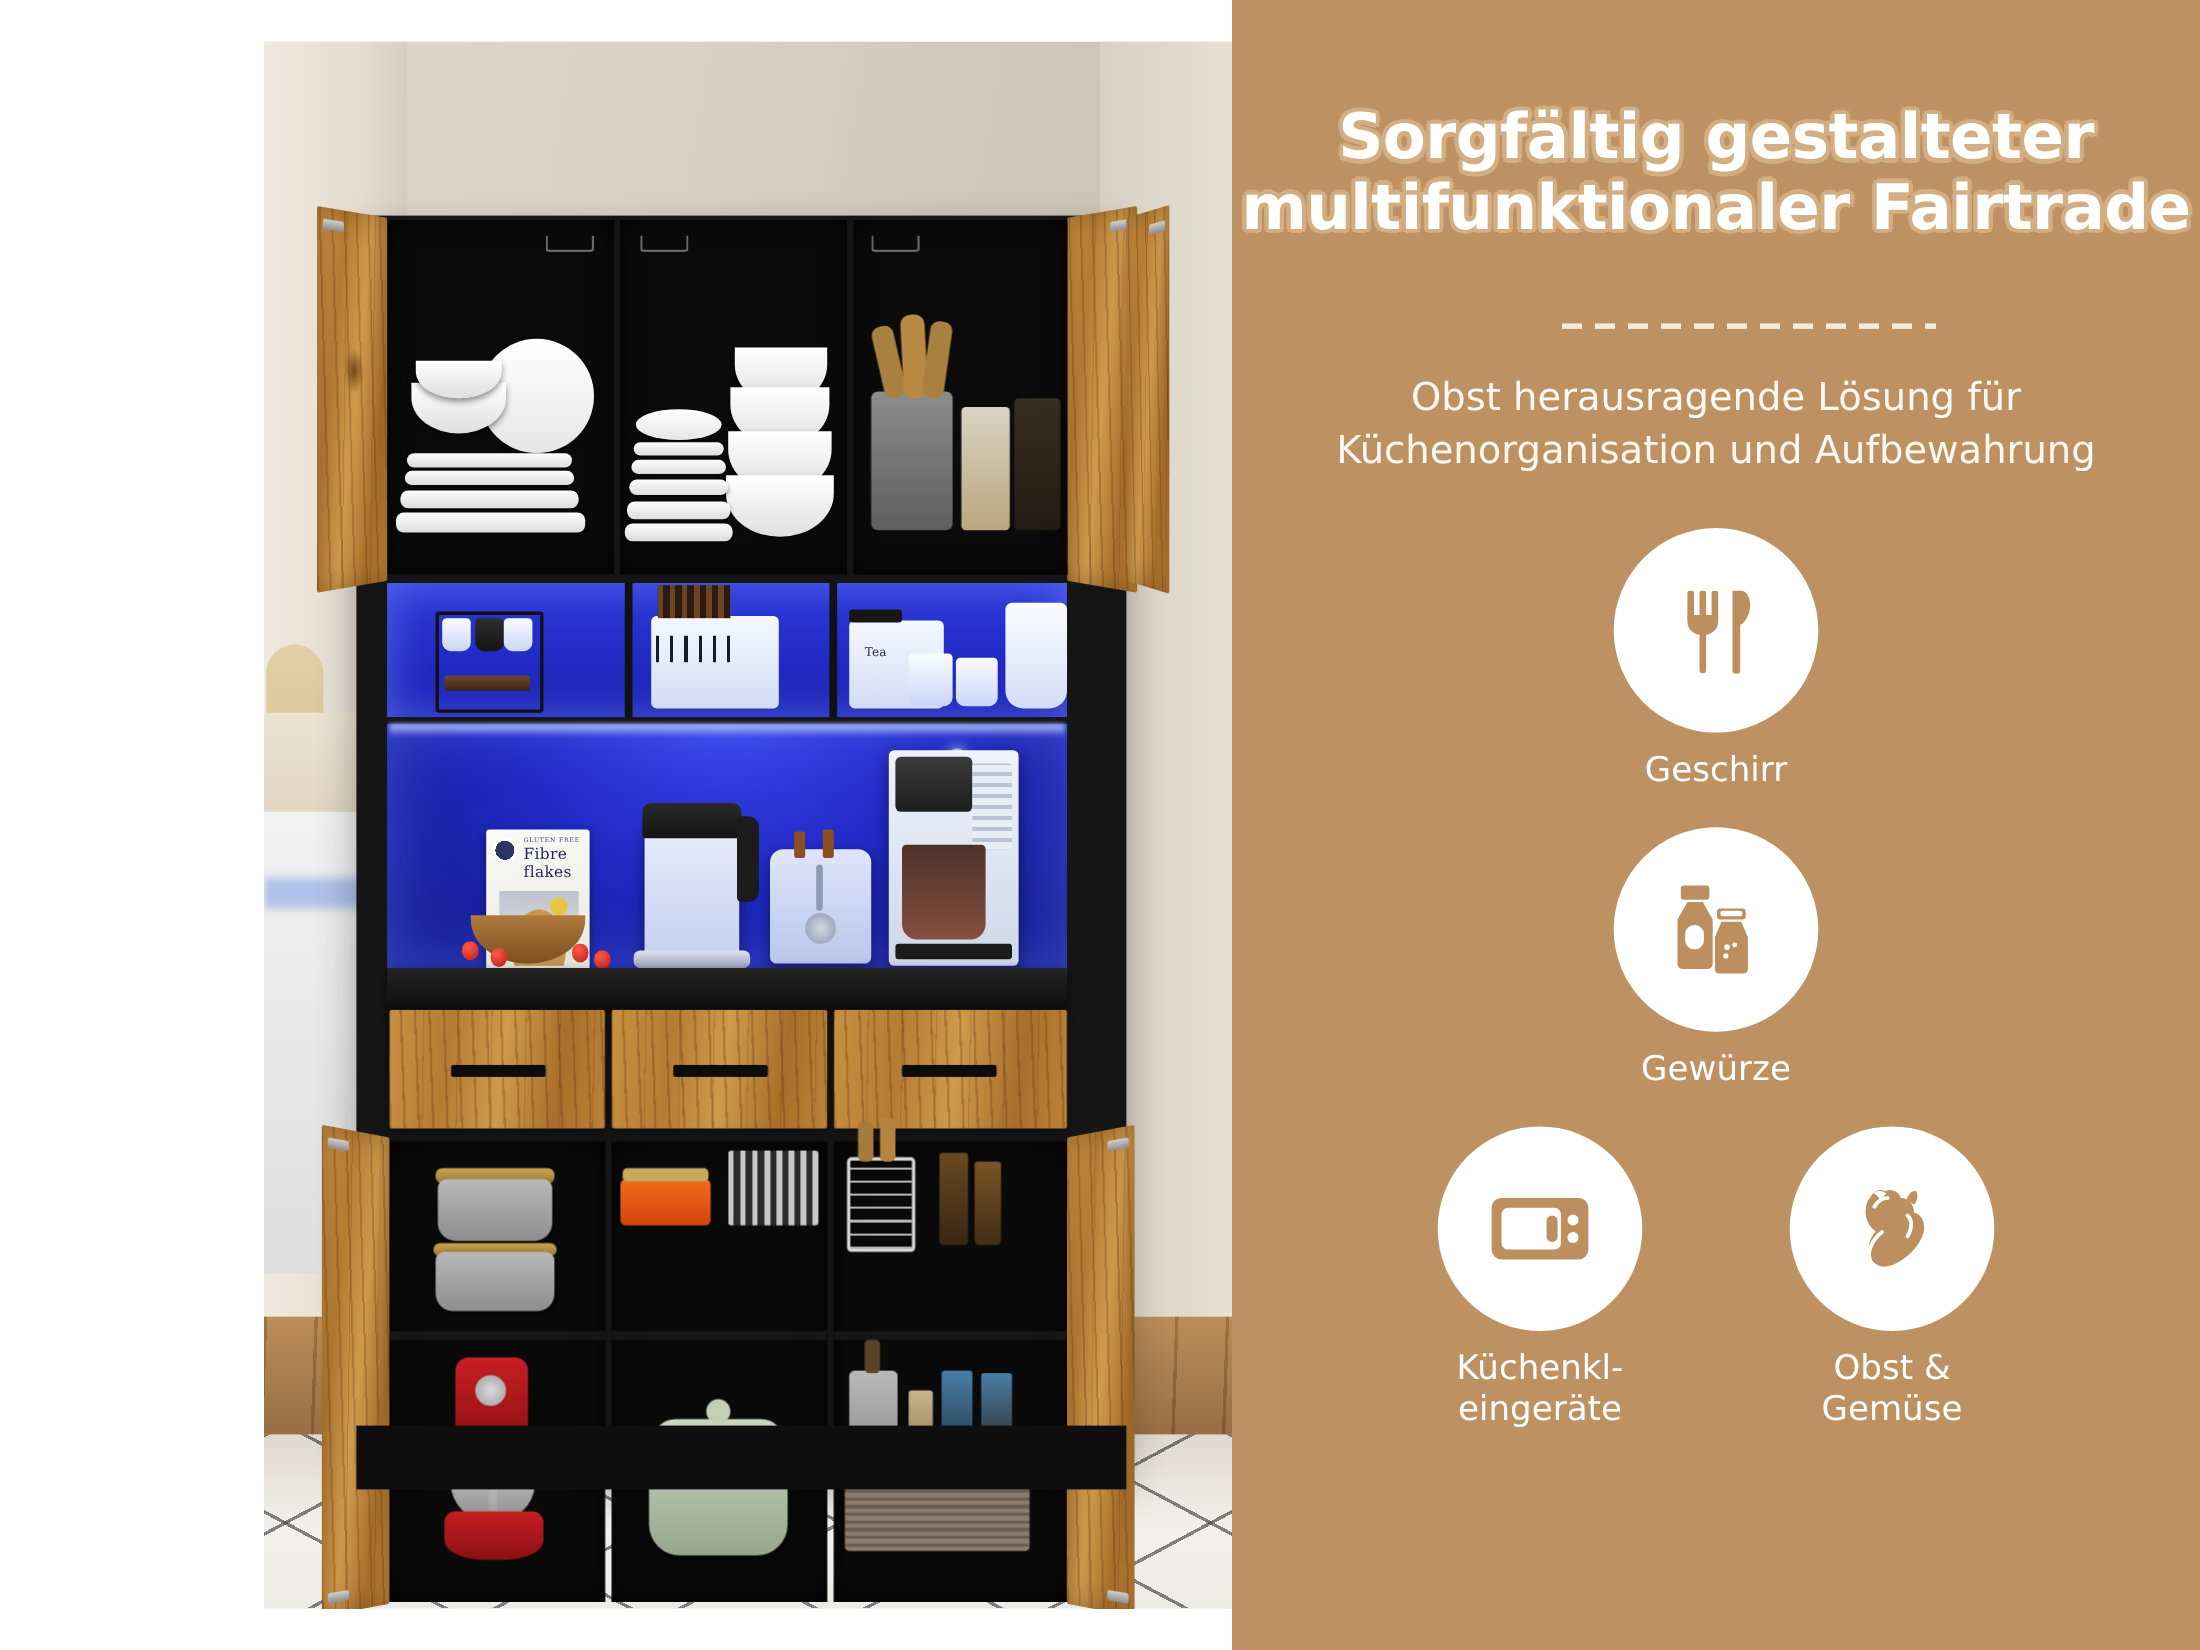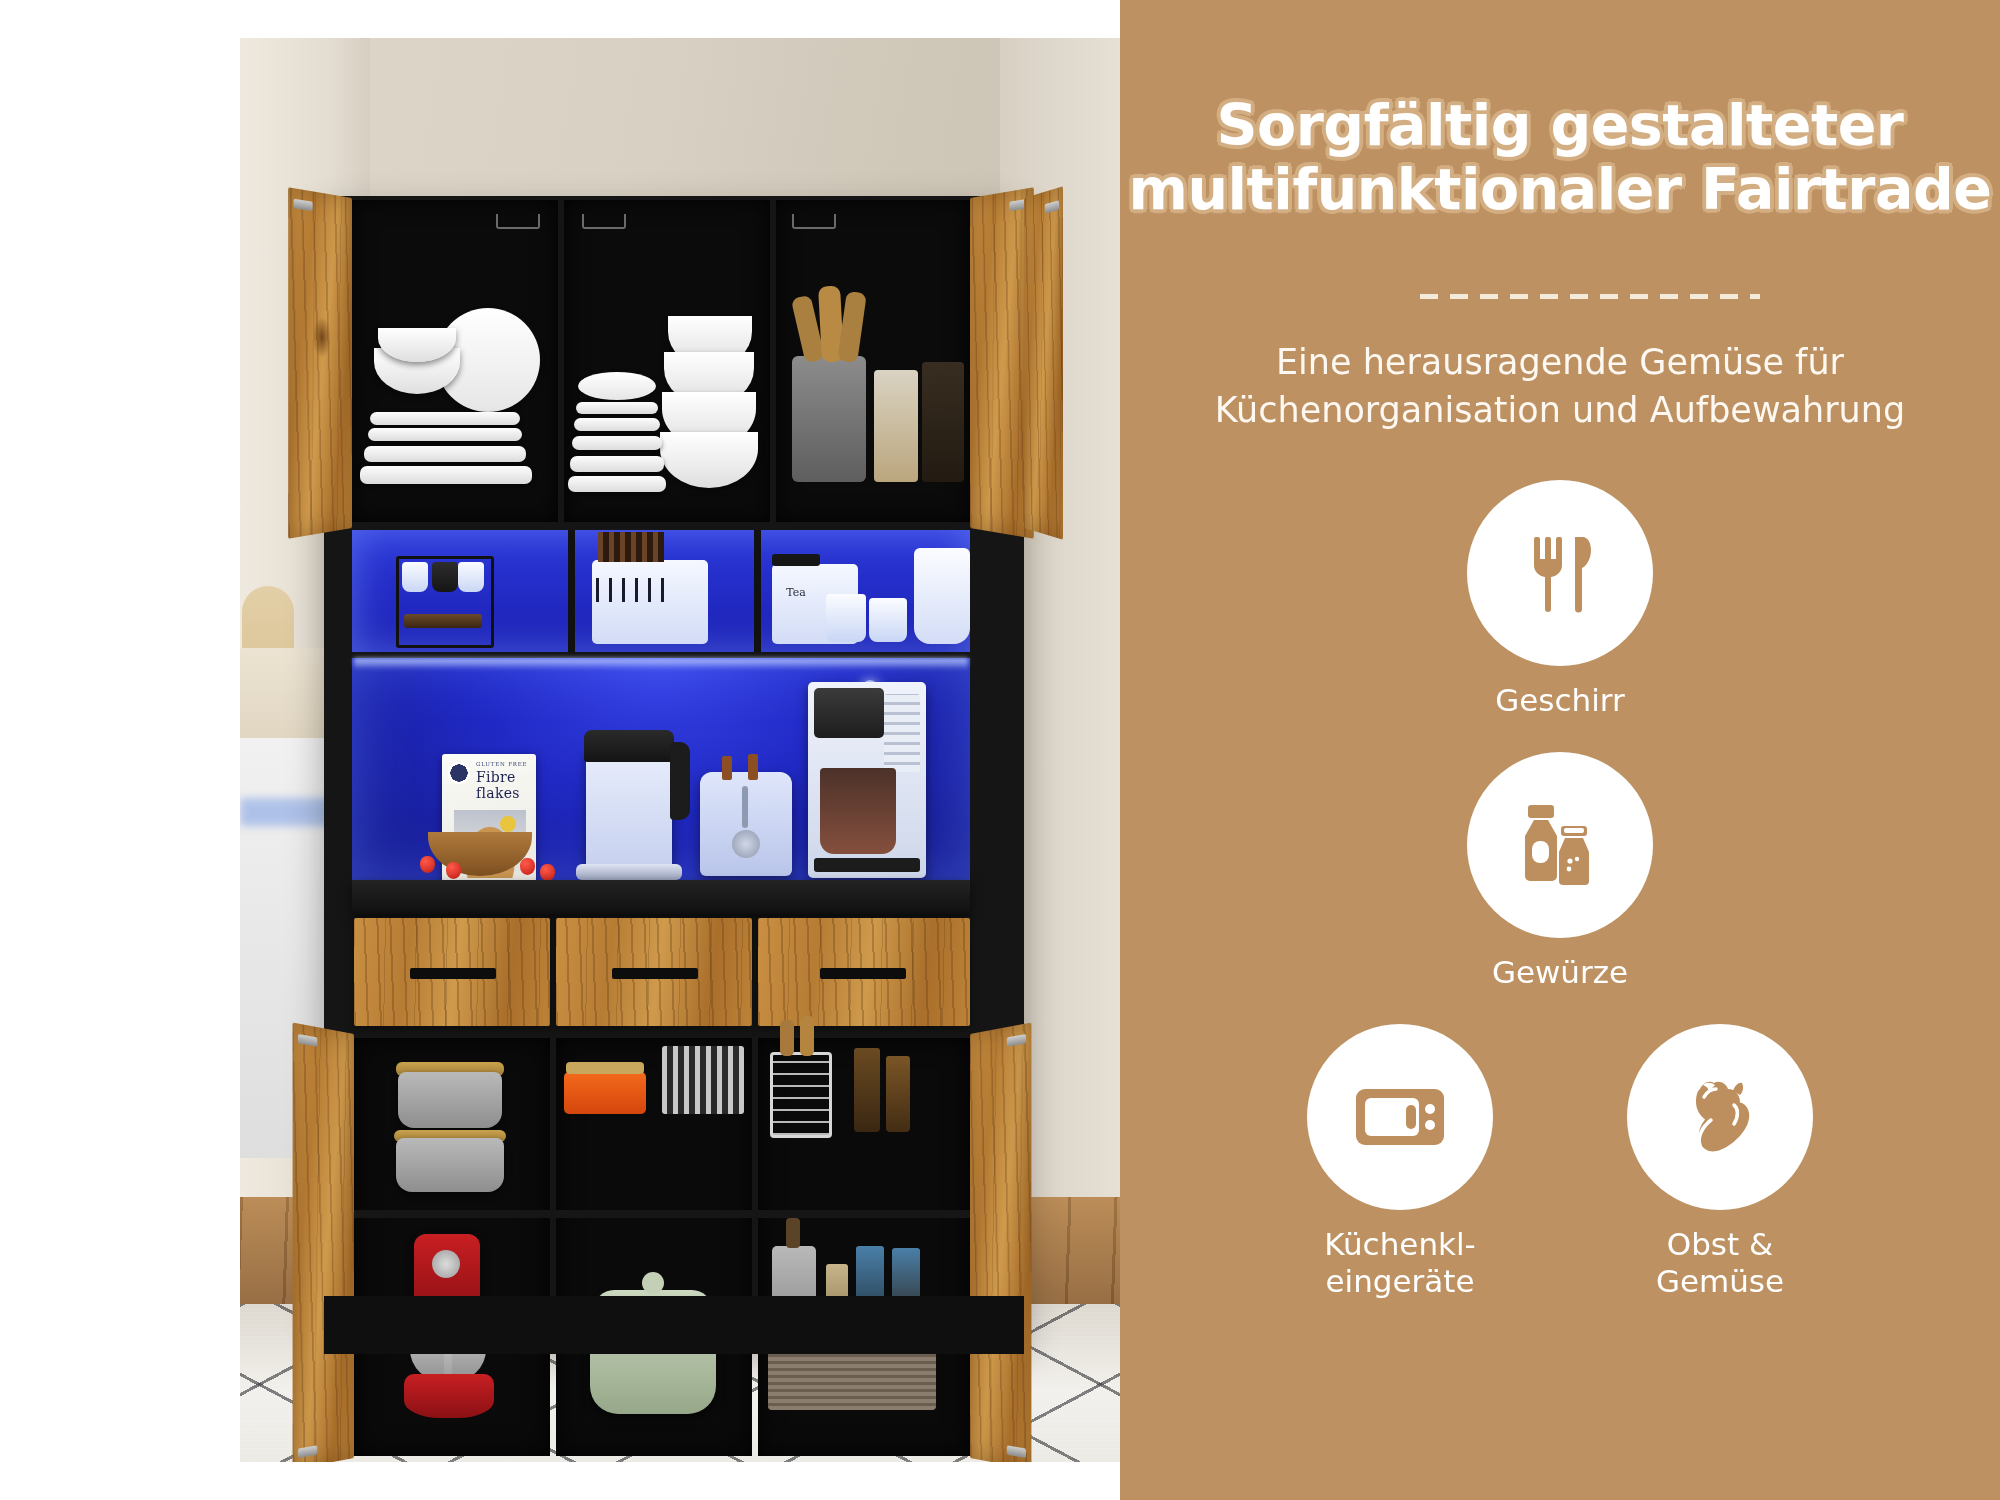--- a/index.html
+++ b/index.html
@@ -323,21 +323,21 @@
   <div class="panel">
 
     <h1 class="panel-title">
       <span>Sorgfältig gestalteter</span>
       <span class="l2">multifunktionaler Fairtrade</span>
     </h1>
 
     <div class="dashes"></div>
 
     <div class="panel-sub">
-      <span>Eine herausragende Gemüse für</span>
+      <span>Obst herausragende Lösung für</span>
       <span class="s2">Küchenorganisation und Aufbewahrung</span>
     </div>
 
     <div class="grid">
 
       <div class="grow">
         <div class="cell">
           <div class="circle">
             <svg width="96" height="96" viewBox="0 0 96 96">
               <g fill="#bd8f5f">

